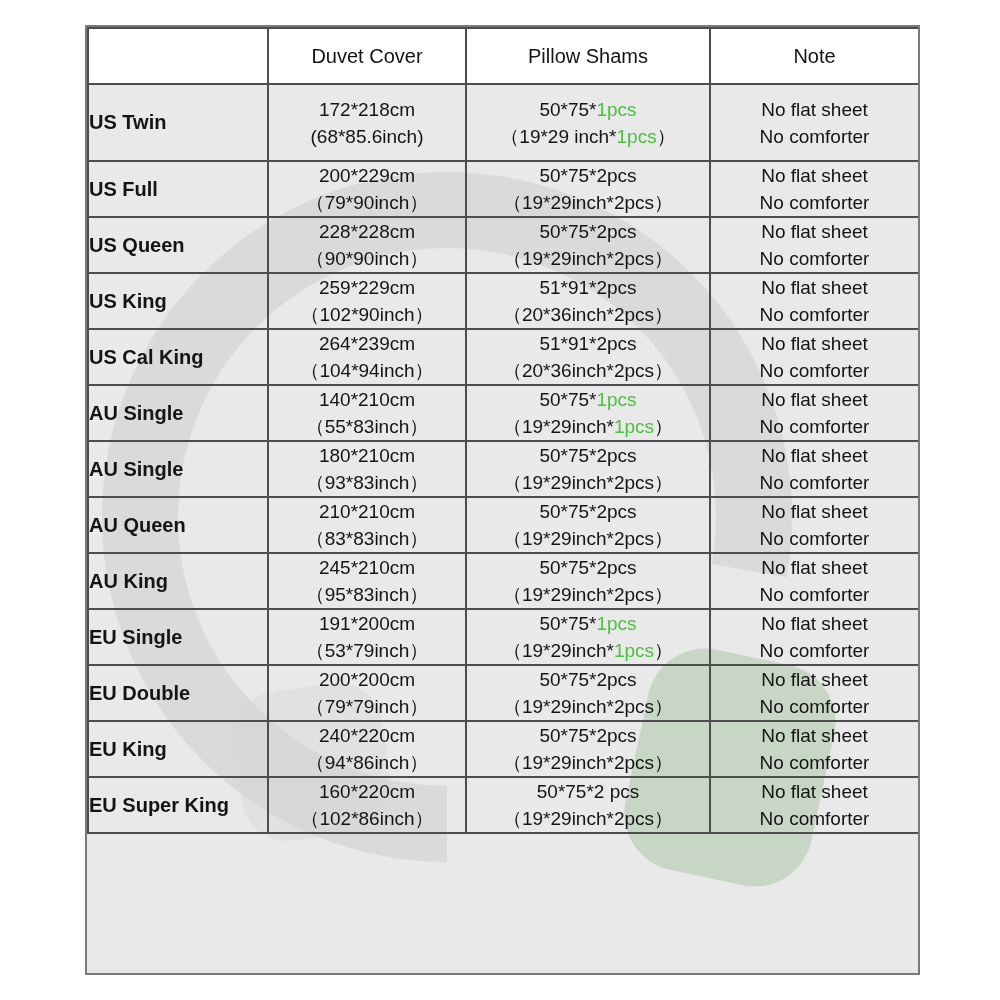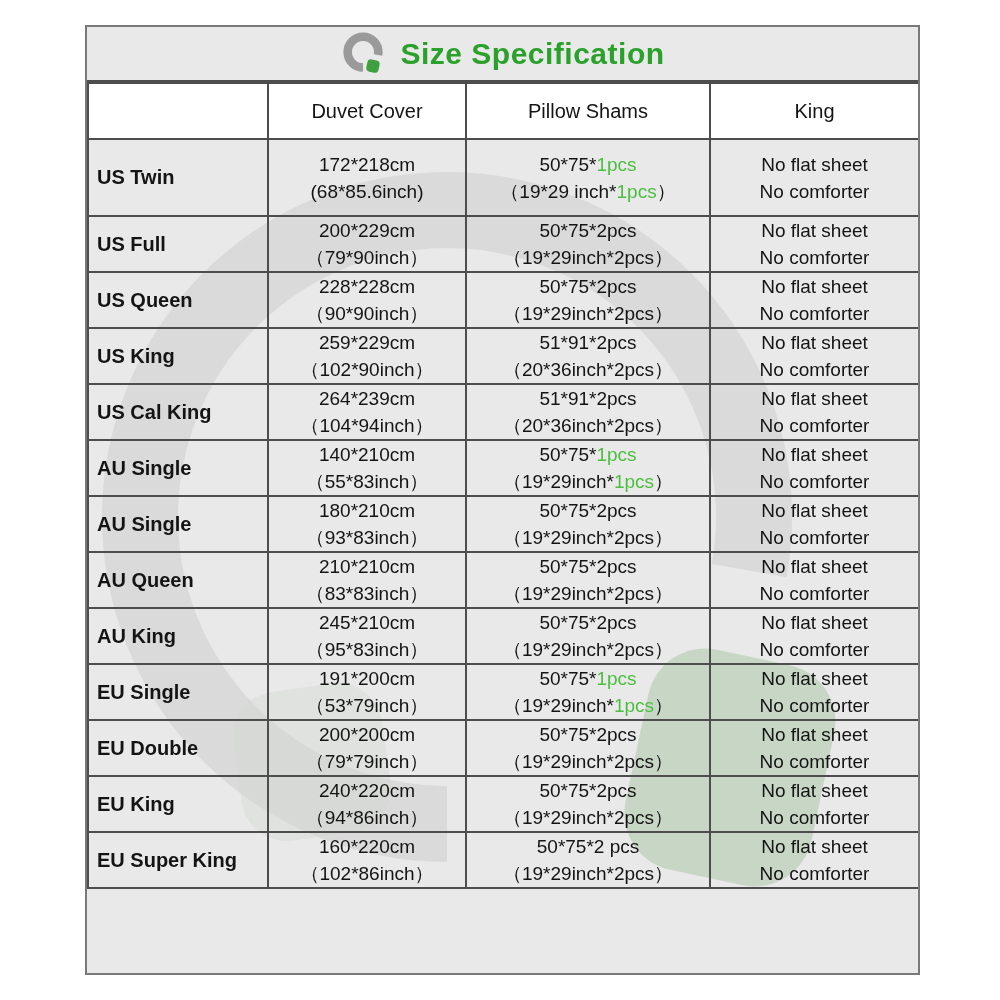--- a/index.html
+++ b/index.html
@@ -17,21 +17,21 @@
     height: 55px; display: flex; align-items: center; justify-content: center;
     border-bottom: 2px solid #4d4d4d; gap: 14px;
   }
   .title-text { color: #2aa12a; font-size: 30px; font-weight: bold; letter-spacing: 0.5px; }
 
   table { width: 100%; height: 777px; border-collapse: collapse; table-layout: fixed; }
   td, th { border: 2px solid #4d4d4d; text-align: center; vertical-align: middle; color: #141414; }
   thead th { background: #ffffff; font-size: 20px; font-weight: normal; height: 56px; }
   tbody tr { height: 52px; }
   tbody tr:first-child { height: 77px; }
-  td.label-cell { text-align: left; padding-left: 8px; font-weight: bold; font-size: 20px; border-radius: 21px; }
+  td.label-cell { text-align: left; font-weight: bold; font-size: 20px; border-radius: 21px; }
   td .line { display: block; line-height: 27px; font-size: 19px; }
   .green { color: #4bbf3f; margin-top: 30px; }
 
   .footer-bar {
     height: 62px; background: #ffffff; display: flex; align-items: center;
     padding-left: 12px; font-size: 21px; color: #141414;
   }
   .footer-bar .green { color: #4bbf3f; }
 </style>
 </head>
@@ -41,41 +41,34 @@
   <div class="spec-container">
 
     <svg class="watermark" width="835" height="950" viewBox="0 0 835 950">
       <circle cx="360" cy="490" r="307" fill="none" stroke="#d7d7d7" stroke-width="76" stroke-dasharray="1500 429" transform="rotate(90 360 490)" opacity="0.85"></circle>
       <rect x="548" y="628" width="190" height="225" rx="58" fill="#b3cbad" opacity="0.6" transform="rotate(12 643 740)"></rect>
       <rect x="150" y="660" width="150" height="150" rx="45" fill="#cfd6cc" opacity="0.4" transform="rotate(-8 225 735)"></rect>
     </svg>
 
     <div class="content">
 
-      <div class="title-bar">
-        <svg width="46" height="46" viewBox="0 0 48 48">
-          <circle cx="24" cy="22" r="16" fill="none" stroke="#9a9a9a" stroke-width="9" stroke-dasharray="78 23" transform="rotate(90 24 22)"></circle>
-          <rect x="28" y="30" width="13" height="13" rx="4" fill="#3fa03f" transform="rotate(12 34 36)"></rect>
-        </svg>
-        <span class="title-text">Size Specification</span>
-      </div>
 
       <table>
         <colgroup>
           <col style="width:180px">
             <col style="width:198px">
             <col style="width:244px">
             <col style="width:209px">
         </colgroup>
         <thead>
           <tr>
             <th></th>
             <th>Duvet Cover</th>
             <th>Pillow Shams</th>
-            <th>King</th>
+            <th>Note</th>
           </tr>
         </thead>
         <tbody id="rows-body">
   <tr>
     <td class="label-cell"><span class="row-label">US Twin</span></td>
     <td>
       <span class="line duvet-l1">172*218cm</span>
                 <span class="line duvet-l2">(68*85.6inch)</span>
     </td>
     <td>

